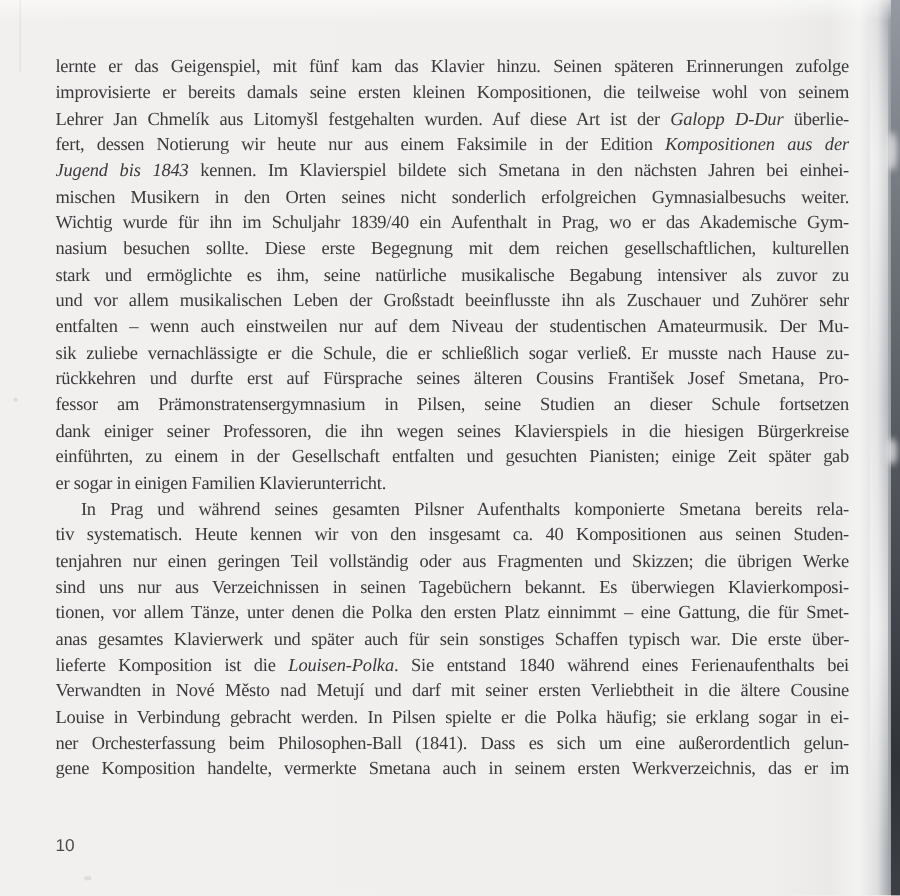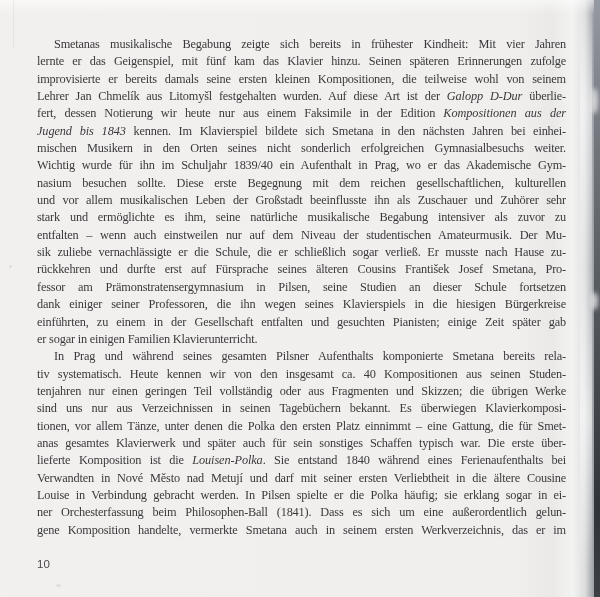--- a/index.html
+++ b/index.html
@@ -70,31 +70,30 @@
   }
 </style>
 </head>
 <body>
 
 <div class="page">
   <div class="top-light"></div>
   <div class="left-line"></div>
 
   <div class="text-block">
-      <div class="line indent"><span>Smetanas musikalische Begabung zeigte sich bereits in frühester Kindheit: Mit vier Jahren</span></div>
       <div class="line"><span>lernte er das Geigenspiel, mit fünf kam das Klavier hinzu. Seinen späteren Erinnerungen zufolge</span></div>
       <div class="line"><span>improvisierte er bereits damals seine ersten kleinen Kompositionen, die teilweise wohl von seinem</span></div>
       <div class="line"><span>Lehrer Jan Chmelík aus Litomyšl festgehalten wurden. Auf diese Art ist der </span><em>Galopp D-Dur</em><span> überlie-</span></div>
       <div class="line"><span>fert, dessen Notierung wir heute nur aus einem Faksimile in der Edition </span><em>Kompositionen aus der</em></div>
       <div class="line"><em>Jugend bis 1843</em><span> kennen. Im Klavierspiel bildete sich Smetana in den nächsten Jahren bei einhei-</span></div>
       <div class="line"><span>mischen Musikern in den Orten seines nicht sonderlich erfolgreichen Gymnasialbesuchs weiter.</span></div>
       <div class="line"><span>Wichtig wurde für ihn im Schuljahr 1839/40 ein Aufenthalt in Prag, wo er das Akademische Gym-</span></div>
       <div class="line"><span>nasium besuchen sollte. Diese erste Begegnung mit dem reichen gesellschaftlichen, kulturellen</span></div>
+      <div class="line"><span>stark und ermöglichte es ihm, seine natürliche musikalische Begabung intensiver als zuvor zu</span></div>
       <div class="line"><span>und vor allem musikalischen Leben der Großstadt beeinflusste ihn als Zuschauer und Zuhörer sehr</span></div>
-      <div class="line"><span>stark und ermöglichte es ihm, seine natürliche musikalische Begabung intensiver als zuvor zu</span></div>
       <div class="line"><span>entfalten – wenn auch einstweilen nur auf dem Niveau der studentischen Amateurmusik. Der Mu-</span></div>
       <div class="line"><span>sik zuliebe vernachlässigte er die Schule, die er schließlich sogar verließ. Er musste nach Hause zu-</span></div>
       <div class="line"><span>rückkehren und durfte erst auf Fürsprache seines älteren Cousins František Josef Smetana, Pro-</span></div>
       <div class="line"><span>fessor am Prämonstratensergymnasium in Pilsen, seine Studien an dieser Schule fortsetzen</span></div>
       <div class="line"><span>dank einiger seiner Professoren, die ihn wegen seines Klavierspiels in die hiesigen Bürgerkreise</span></div>
       <div class="line"><span>einführten, zu einem in der Gesellschaft entfalten und gesuchten Pianisten; einige Zeit später gab</span></div>
       <div class="line no-just"><span>er sogar in einigen Familien Klavierunterricht.</span></div>
       <div class="line indent"><span>In Prag und während seines gesamten Pilsner Aufenthalts komponierte Smetana bereits rela-</span></div>
       <div class="line"><span>tiv systematisch. Heute kennen wir von den insgesamt ca. 40 Kompositionen aus seinen Studen-</span></div>
       <div class="line"><span>tenjahren nur einen geringen Teil vollständig oder aus Fragmenten und Skizzen; die übrigen Werke</span></div>

